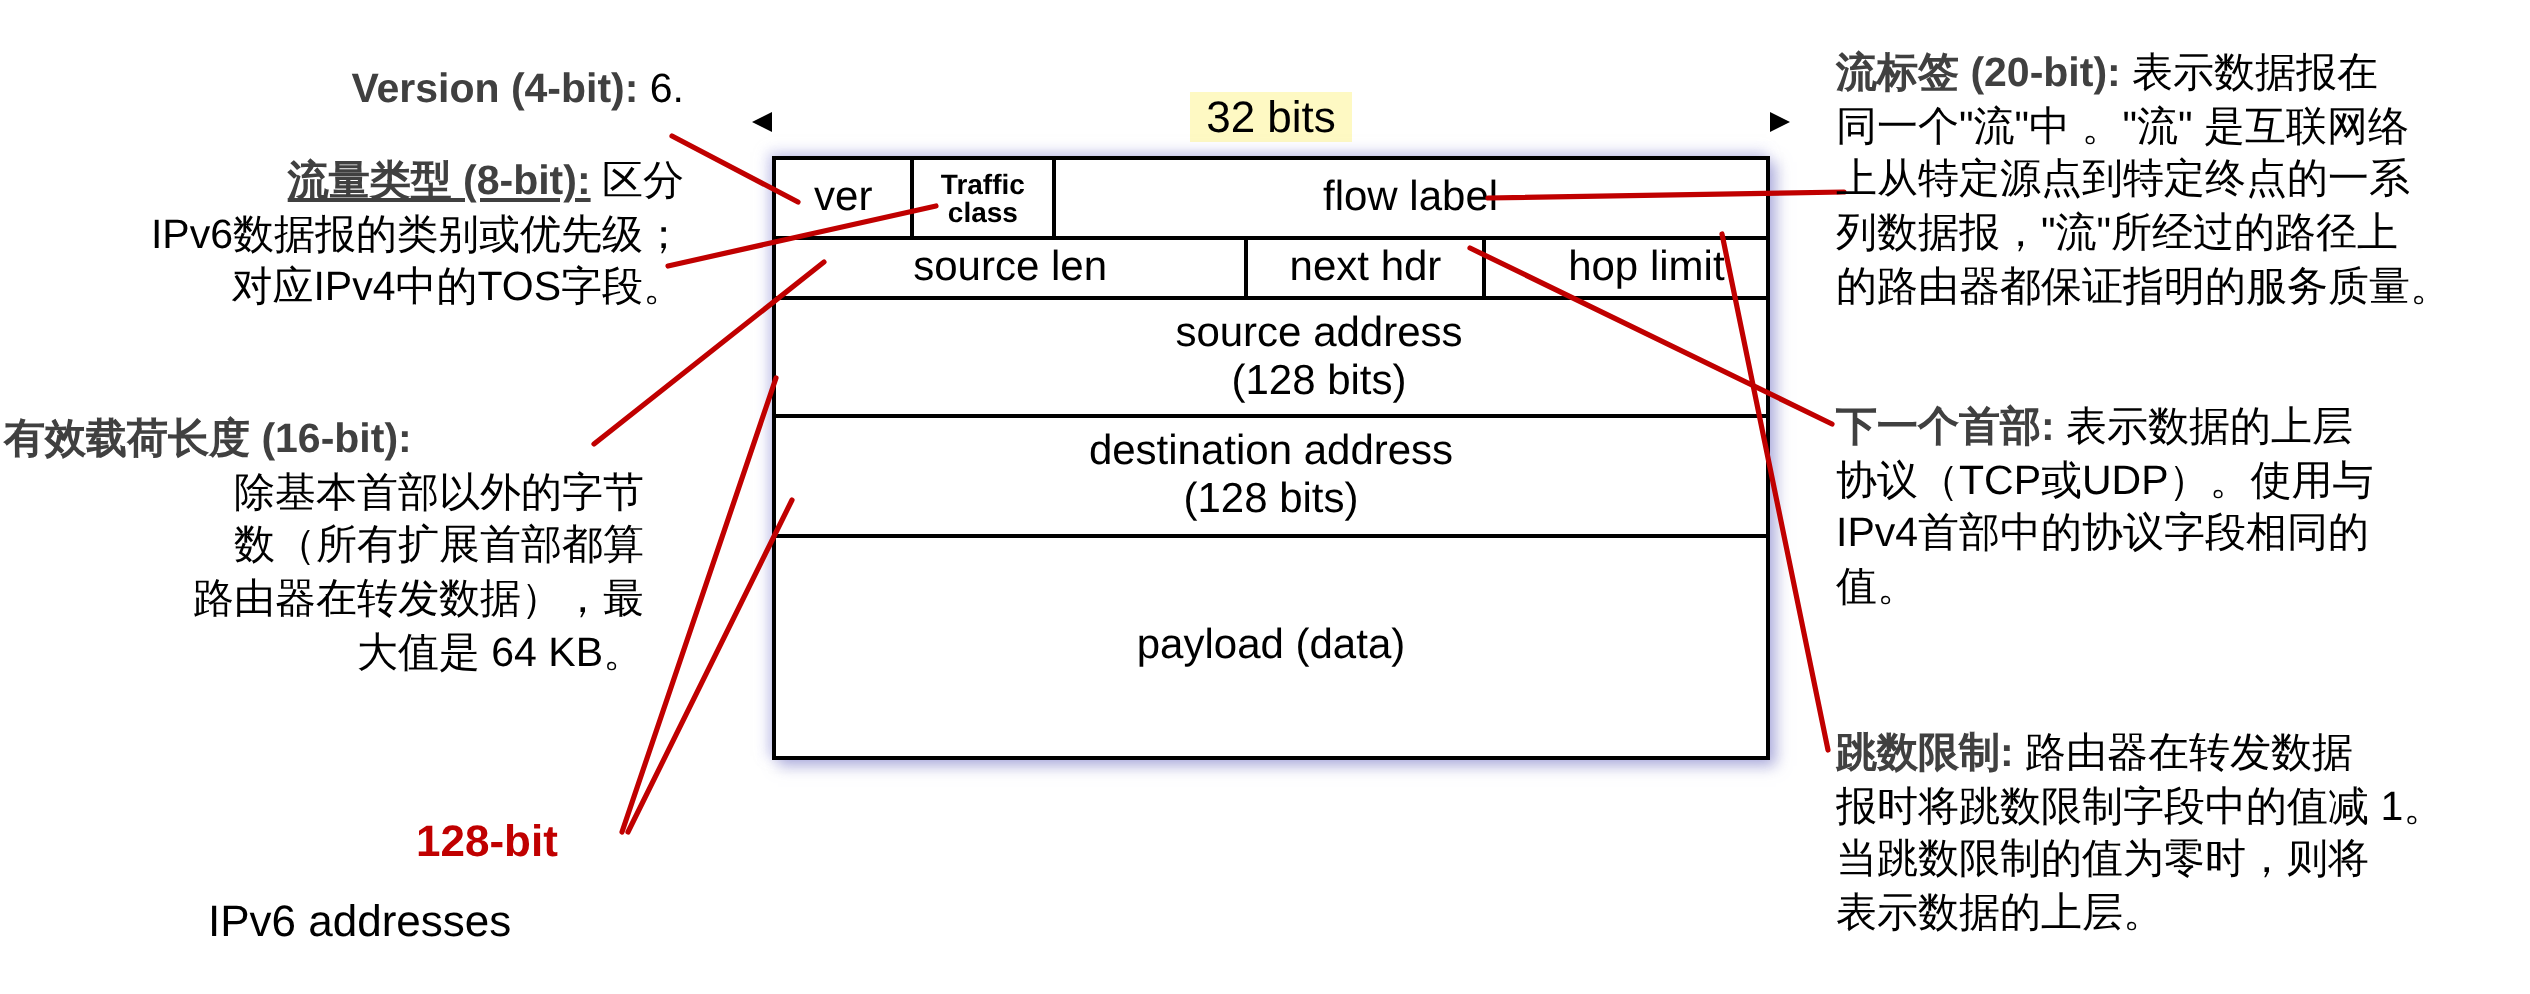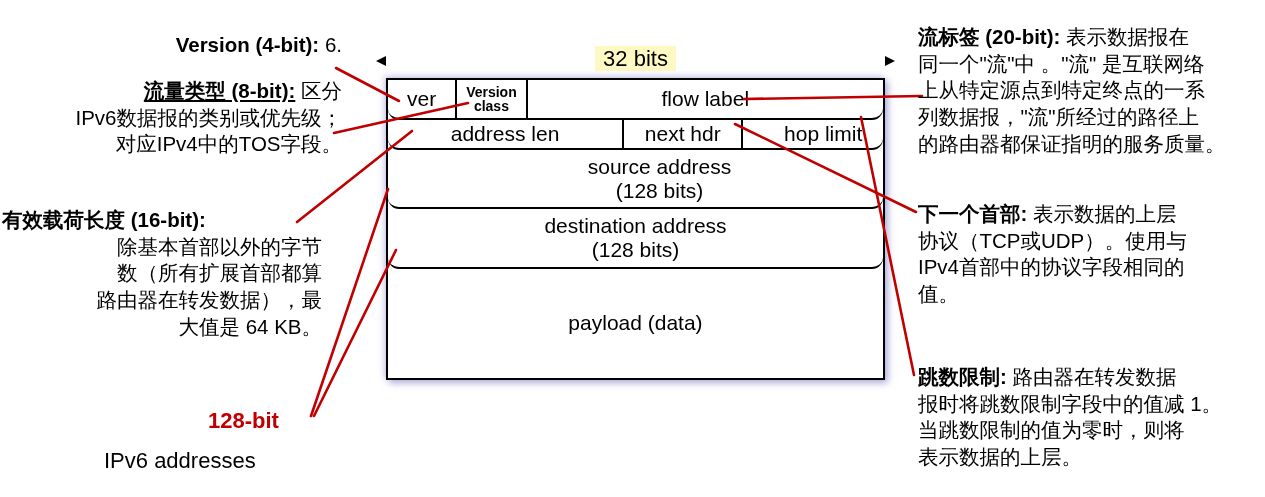--- a/index.html
+++ b/index.html
@@ -7,21 +7,21 @@
     width:1265px;height:497px;
     background:#ffffff;
     font-family:"Liberation Sans","DejaVu Sans",sans-serif;
     overflow:hidden;
     position:relative;
   }
   #stage{position:absolute;left:0;top:0;width:1265px;height:497px;}
 
   
   .note{position:absolute;color:#000;font-size:20.5px;line-height:1.30;}
-  .note .hd{color:#000000;font-weight:bold;}
+  .note .hd{color:#404040;font-weight:bold;}
   .note .hd.u{text-decoration:underline;}
   .note.r-align{text-align:right;}
   .note.l-align{text-align:left;}
 
   .red-label{position:absolute;color:#c00000;font-size:22px;font-weight:bold;}
   .blk-label{position:absolute;color:#000;font-size:22px;}
 
   
   #hdrbox{
     position:absolute;
@@ -31,21 +31,20 @@
     border:2.5px solid #000;
     background:#ffffff;
     box-shadow:3px 3px 7px rgba(150,150,210,.75),
                -2px -2px 6px rgba(170,170,225,.55);
   }
   #hdrbox .row{
     display:flex;
     box-sizing:border-box;
     border-bottom:2.5px solid #000;
     width:100%;
-    border-radius:11px;
   }
   #hdrbox .row.last{border-bottom:none;}
   #hdrbox .cell{
     box-sizing:border-box;
     border-right:2.5px solid #000;
     display:flex;align-items:center;justify-content:center;
     text-align:center;
     font-size:21px;color:#000;
     line-height:1.12;
   }
@@ -86,31 +85,31 @@
     </div>
   </div>
 
   <div id="hdrbox">
 
     <div class="row" style="height:40px;">
       <div class="cell" style="width:14.0%;">
         <span>ver</span>
       </div>
       <div class="cell small" style="width:14.2%;flex-direction:column;">
-        <span>Version</span>
+        <span>Traffic</span>
         <span>class</span>
       </div>
       <div class="cell lastc" style="width:71.8%;">
         <span>flow label</span>
       </div>
     </div>
 
     <div class="row" style="height:30px;">
       <div class="cell" style="width:47.7%;">
-        <span>address len</span>
+        <span>source len</span>
       </div>
       <div class="cell" style="width:24.1%;justify-content:center;">
         <span>next hdr</span>
       </div>
       <div class="cell lastc" style="width:28.2%;padding-left:20px;">
         <span>hop limit</span>
       </div>
     </div>
 
     <div class="row" style="height:59px;">

